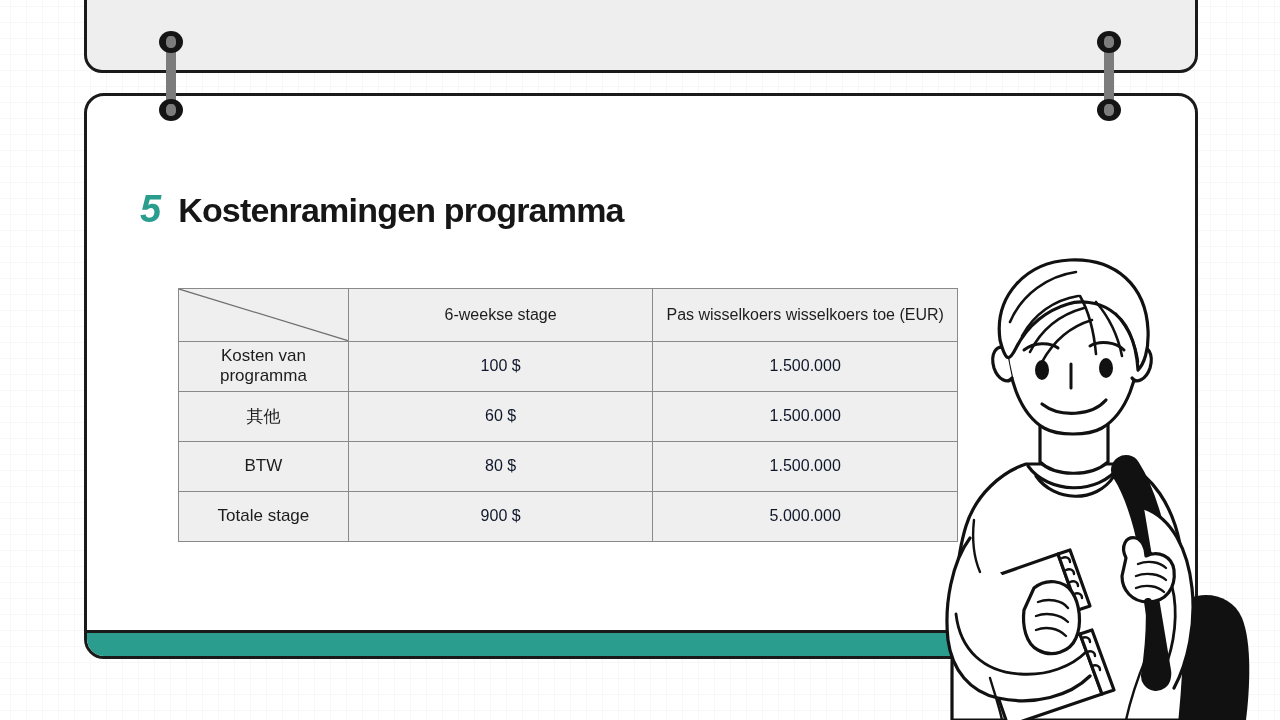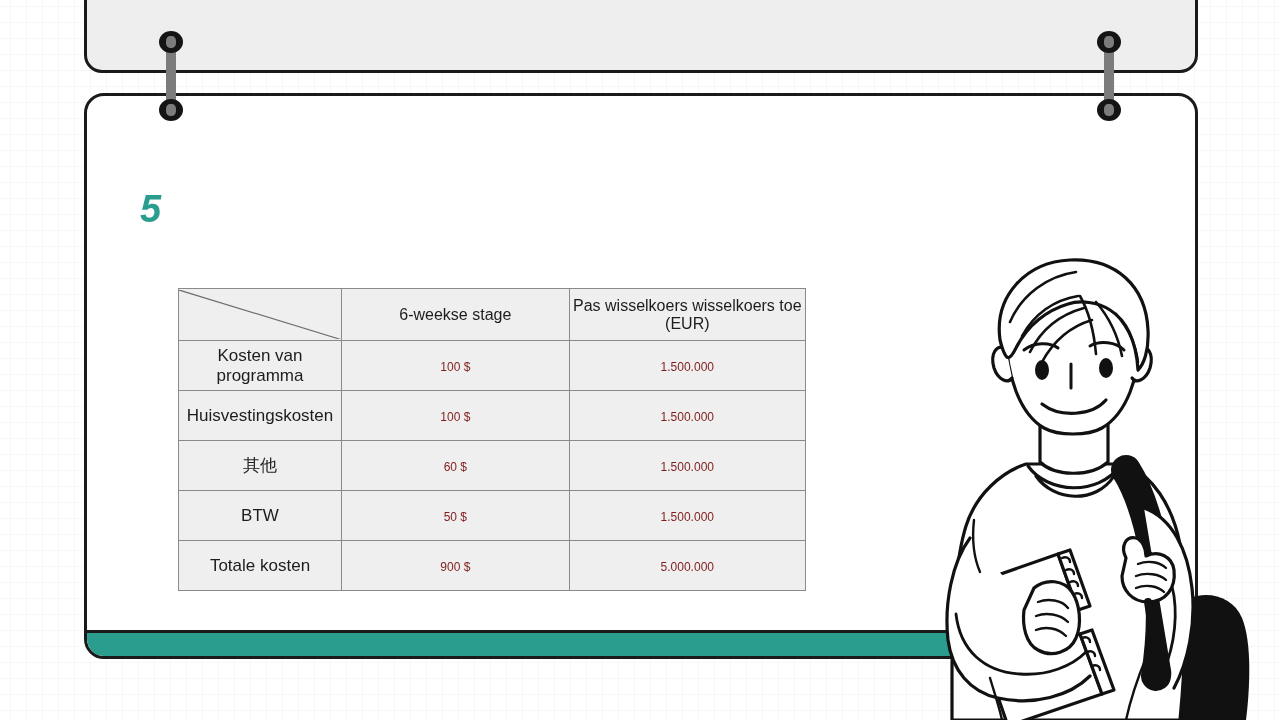--- a/index.html
+++ b/index.html
@@ -136,21 +136,21 @@
     font-weight: 700;
     color: #161616;
     letter-spacing: -0.8px;
   }
 
   
   #cost-table {
     position: absolute;
     left: 178px;
     top: 288px;
-    width: 628px;
+    width: 780px;
     border-collapse: collapse;
     z-index: 4;
     background: #efefef;
   }
   #cost-table td, #cost-table th {
     border: 1.5px solid #8a8a8a;
     background: #efefef;
     text-align: center;
     vertical-align: middle;
     font-weight: 400;
@@ -170,21 +170,21 @@
   }
   .corner-cell svg {
     display: block;
     width: 100%;
     height: 100%;
   }
 
   .hdr-text { font-size: 16px; color: #1d1d1d; }
   .rowlabel { font-size: 17px; color: #1d1d1d; }
   .rowlabel.tight { font-size: 17px; }
-  .cellval  { font-size: 12px; color: #7f1d1d; }
+  .cellval  { font-size: 16px; color: #0f172a; }
 
   
   #student-illustration {
     position: absolute;
     left: 930px;
     top: 258px;
     width: 340px;
     height: 462px;
     z-index: 7;
     pointer-events: none;
@@ -216,20 +216,21 @@
   <div class="ring top">
       <div class="hole"></div>
     </div>
   <div class="ring bottom">
       <div class="hole"></div>
     </div>
 </div>
 
 <div id="heading">
   <span id="slide-number">5</span>
+  <span id="page-title">Kostenramingen programma</span>
 </div>
 
 <table id="cost-table">
   <tbody>
     <tr class="header-row">
       <td class="col-label corner-cell">
         <svg viewBox="0 0 170 52" preserveAspectRatio="none">
           <line x1="0" y1="0" x2="170" y2="52" stroke="#6f6f6f" stroke-width="1.3"></line>
         </svg>
       </td>
@@ -246,59 +247,48 @@
         <span class="rowlabel tight">Kosten van programma</span>
       </td>
       <td class="col-a">
         <span class="cellval">100 $</span>
       </td>
       <td class="col-b">
         <span class="cellval">1.500.000</span>
       </td>
     </tr>
 
-    <tr>
-      <td class="col-label">
-        <span class="rowlabel">Huisvestingskosten</span>
-      </td>
-      <td class="col-a">
-        <span class="cellval">100 $</span>
-      </td>
-      <td class="col-b">
-        <span class="cellval">1.500.000</span>
-      </td>
-    </tr>
 
     <tr>
       <td class="col-label">
         <span class="rowlabel">其他</span>
       </td>
       <td class="col-a">
         <span class="cellval">60 $</span>
       </td>
       <td class="col-b">
         <span class="cellval">1.500.000</span>
       </td>
     </tr>
 
     <tr>
       <td class="col-label">
         <span class="rowlabel">BTW</span>
       </td>
       <td class="col-a">
-        <span class="cellval">50 $</span>
+        <span class="cellval">80 $</span>
       </td>
       <td class="col-b">
         <span class="cellval">1.500.000</span>
       </td>
     </tr>
 
     <tr>
       <td class="col-label">
-        <span class="rowlabel">Totale kosten</span>
+        <span class="rowlabel">Totale stage</span>
       </td>
       <td class="col-a">
         <span class="cellval">900 $</span>
       </td>
       <td class="col-b">
         <span class="cellval">5.000.000</span>
       </td>
     </tr>
   </tbody>
 </table>

